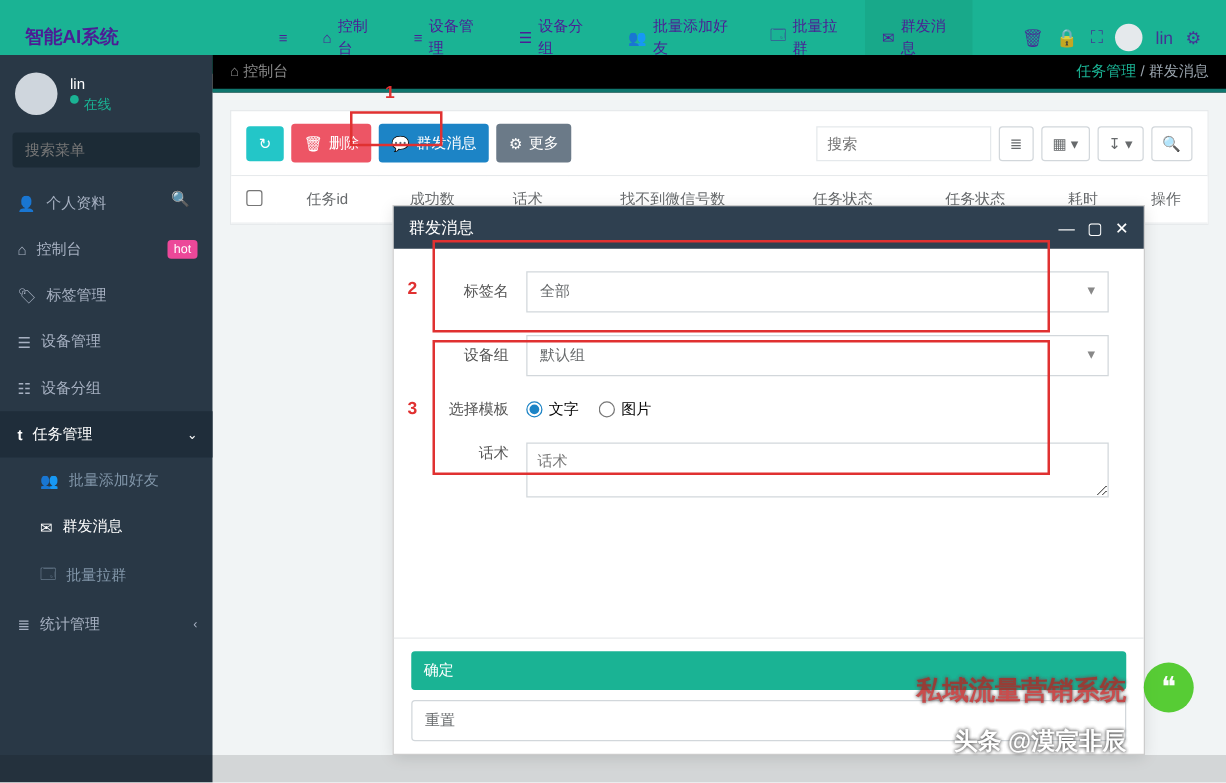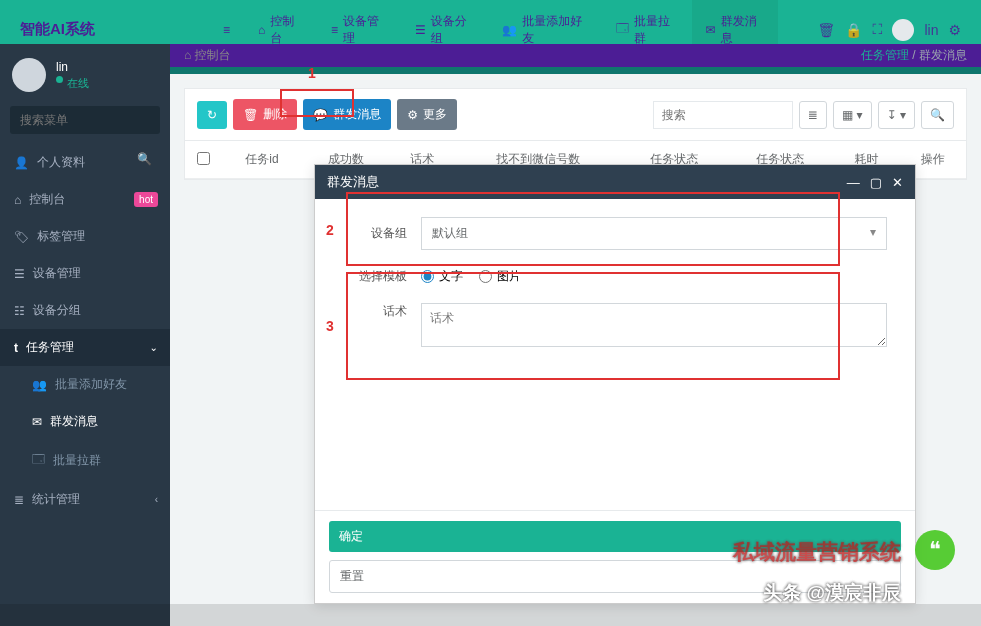--- a/index.html
+++ b/index.html
@@ -28,21 +28,21 @@
 .side-nav { list-style: none; }
 .side-nav li { padding: 10px 14px; font-size: 12px; display: flex; align-items: center; gap: 8px; cursor: pointer; position: relative; }
 .side-nav li.active { background: #1f2d3a; color: #fff; }
 .side-nav li .badge-hot { position: absolute; right: 12px; background: #ec4899; color: #fff; font-size: 10px; padding: 2px 5px; border-radius: 3px; }
 .side-nav li .caret { position: absolute; right: 12px; font-size: 10px; }
 .side-nav li.sub { padding-left: 32px; color: #8095a8; font-size: 12px; }
 .side-nav li.sub.sel { color: #fff; }
 
 
 .main { position: absolute; top: 44px; left: 170px; right: 0; bottom: 0; }
-.breadcrumb { height: 30px; display: flex; align-items: center; justify-content: space-between; padding: 0 14px; background: #4c1d95; border-bottom: 7px solid #0f766e; color: #888; font-size: 12px; }
+.breadcrumb { height: 30px; display: flex; align-items: center; justify-content: space-between; padding: 0 14px; background: #000000; border-bottom: 3px solid #0f766e; color: #888; font-size: 12px; }
 .bc-right { color: #9aa4ad; }
 .bc-right a { color: #1ab394; text-decoration: none; }
 
 .content { padding: 14px; }
 .panel { background: #fff; border: 1px solid #e7eaec; }
 .toolbar { padding: 10px 12px; display: flex; align-items: center; gap: 6px; border-bottom: 1px solid #e7eaec; }
 .btn { display: inline-flex; align-items: center; gap: 5px; font-size: 12px; padding: 7px 10px; border-radius: 3px; border: none; cursor: pointer; color: #fff; }
 .btn-info { background: #23c6c8; }
 .btn-danger { background: #ed5565; }
 .btn-primary { background: #1c84c6; }
@@ -239,20 +239,24 @@
   <div class="modal-header">
     <span>群发消息</span>
     <div class="modal-controls">
       <span>—</span>
       <span>▢</span>
       <span>✕</span>
     </div>
   </div>
   <div class="modal-body">
     <div class="form-row">
+      <div class="form-label">标签名</div>
+      <div class="form-sel">全部</div>
+    </div>
+    <div class="form-row">
       <div class="form-label">设备组</div>
       <div class="form-sel">默认组</div>
     </div>
     <div class="form-row">
       <div class="form-label">选择模板</div>
       <label class="radio">
           <input type="radio" checked="" style="">
           <span>文字</span>
         </label>
       <label class="radio">

